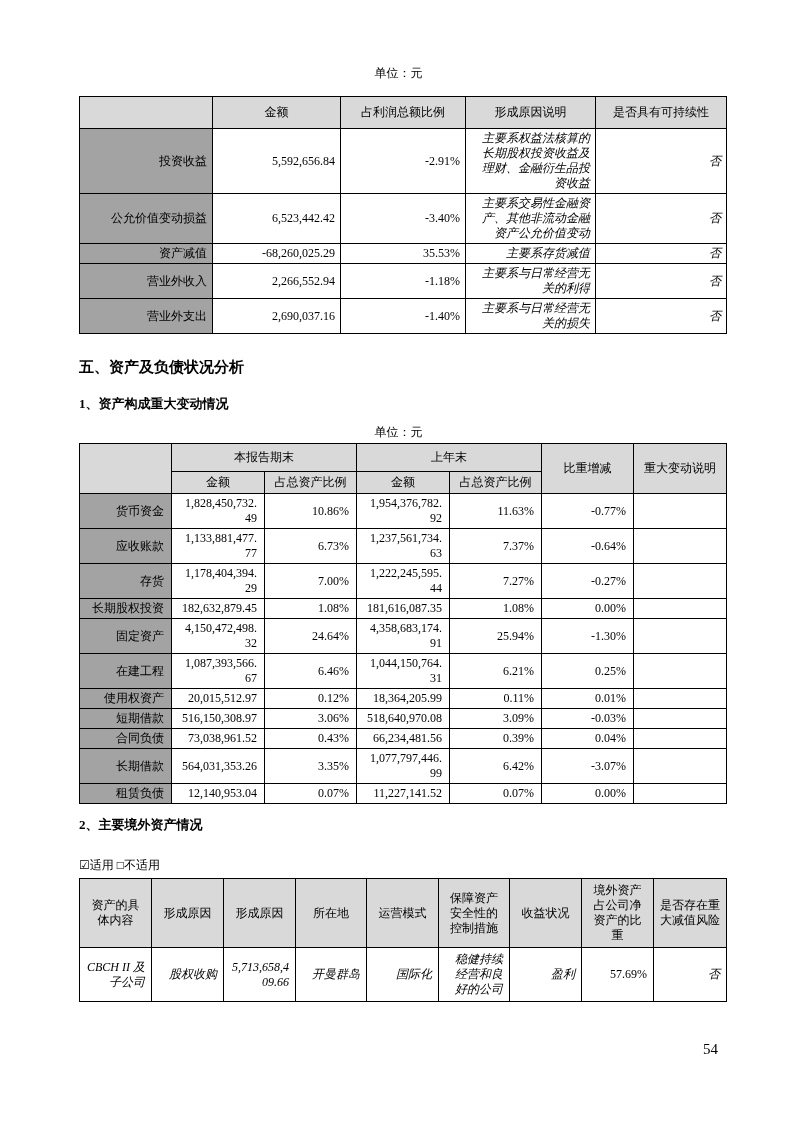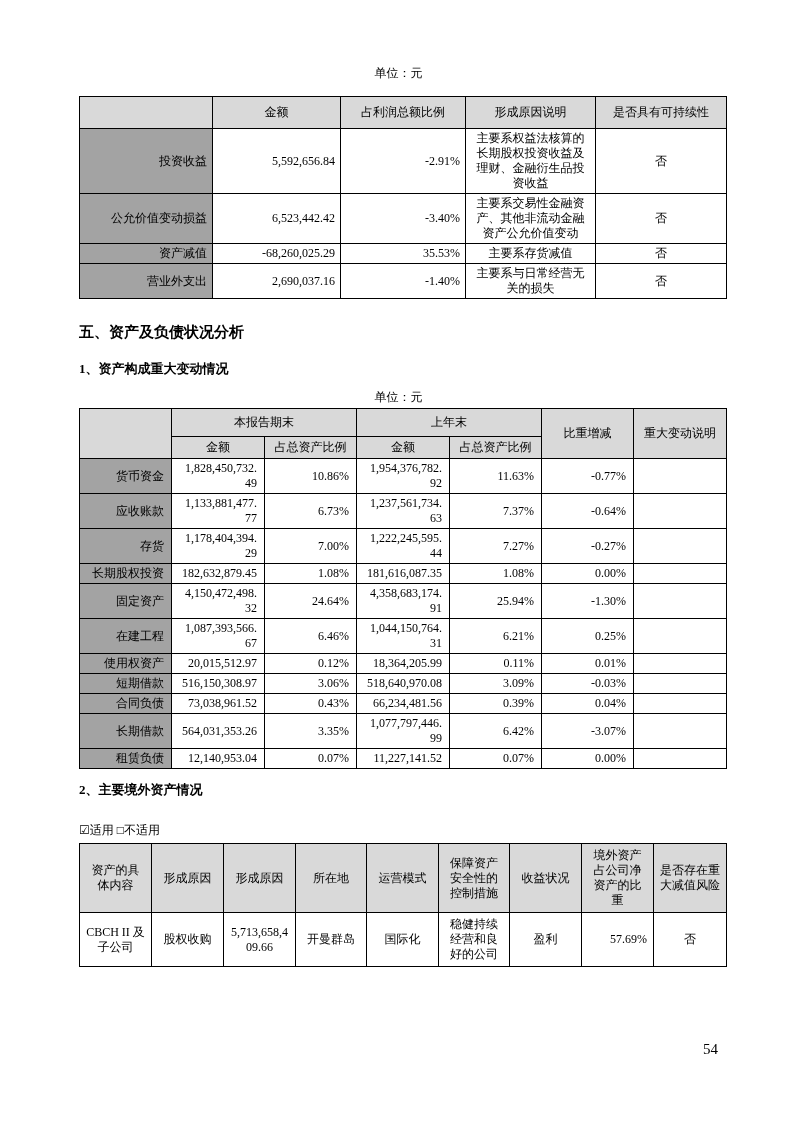--- a/index.html
+++ b/index.html
@@ -15,21 +15,21 @@
   h2.sec { font-size:15px; line-height:20px; font-weight:bold; margin-top:23px; }
   h3.sub { font-size:13px; line-height:18px; font-weight:bold; margin-top:18px; }
   h3.sub2 { font-size:13px; line-height:18px; font-weight:bold; margin-top:12px; }
   .applic { font-size:12px; line-height:15px; margin-top:24px; }
   .applic .box { font-size:12px; }
   table { border-collapse:collapse; table-layout:fixed; width:647px; font-size:12px; }
   th,td { border:1px solid #000; line-height:15px; vertical-align:middle; font-weight:normal; }
   th { background:#d9d9d9; text-align:center; }
   td.lbl { background:#a3a3a3; text-align:right; }
   td.num { text-align:right; word-break:break-all; }
-  td.txt { text-align:center; word-break:break-all; }
+  td.txt { text-align:right; word-break:break-all;font-style:italic; }
   
   .t1 { margin-top:15px; }
   .t1 th { padding:8px 5px; }
   .t1 td { padding:2px 5px; }
   
   .t2 { margin-top:3px;border-radius:8px; }
   .t2 tr.hr1 th { padding:6px 4px; }
   .t2 tr.hr2 th { padding:3px 4px; }
   .t2 td { padding:2px 7px 2px 8px; }
   
@@ -81,20 +81,27 @@
         <td class="txt">否</td>
       </tr>
       <tr>
         <td class="lbl">资产减值</td>
         <td class="num">-68,260,025.29</td>
         <td class="num">35.53%</td>
         <td class="txt">主要系存货减值</td>
         <td class="txt">否</td>
       </tr>
       <tr>
+        <td class="lbl">营业外收入</td>
+        <td class="num">2,266,552.94</td>
+        <td class="num">-1.18%</td>
+        <td class="txt">主要系与日常经营无关的利得</td>
+        <td class="txt">否</td>
+      </tr>
+      <tr>
         <td class="lbl">营业外支出</td>
         <td class="num">2,690,037.16</td>
         <td class="num">-1.40%</td>
         <td class="txt">主要系与日常经营无关的损失</td>
         <td class="txt">否</td>
       </tr>
     </tbody>
   </table>
 
   <h2 class="sec">五、资产及负债状况分析</h2>

